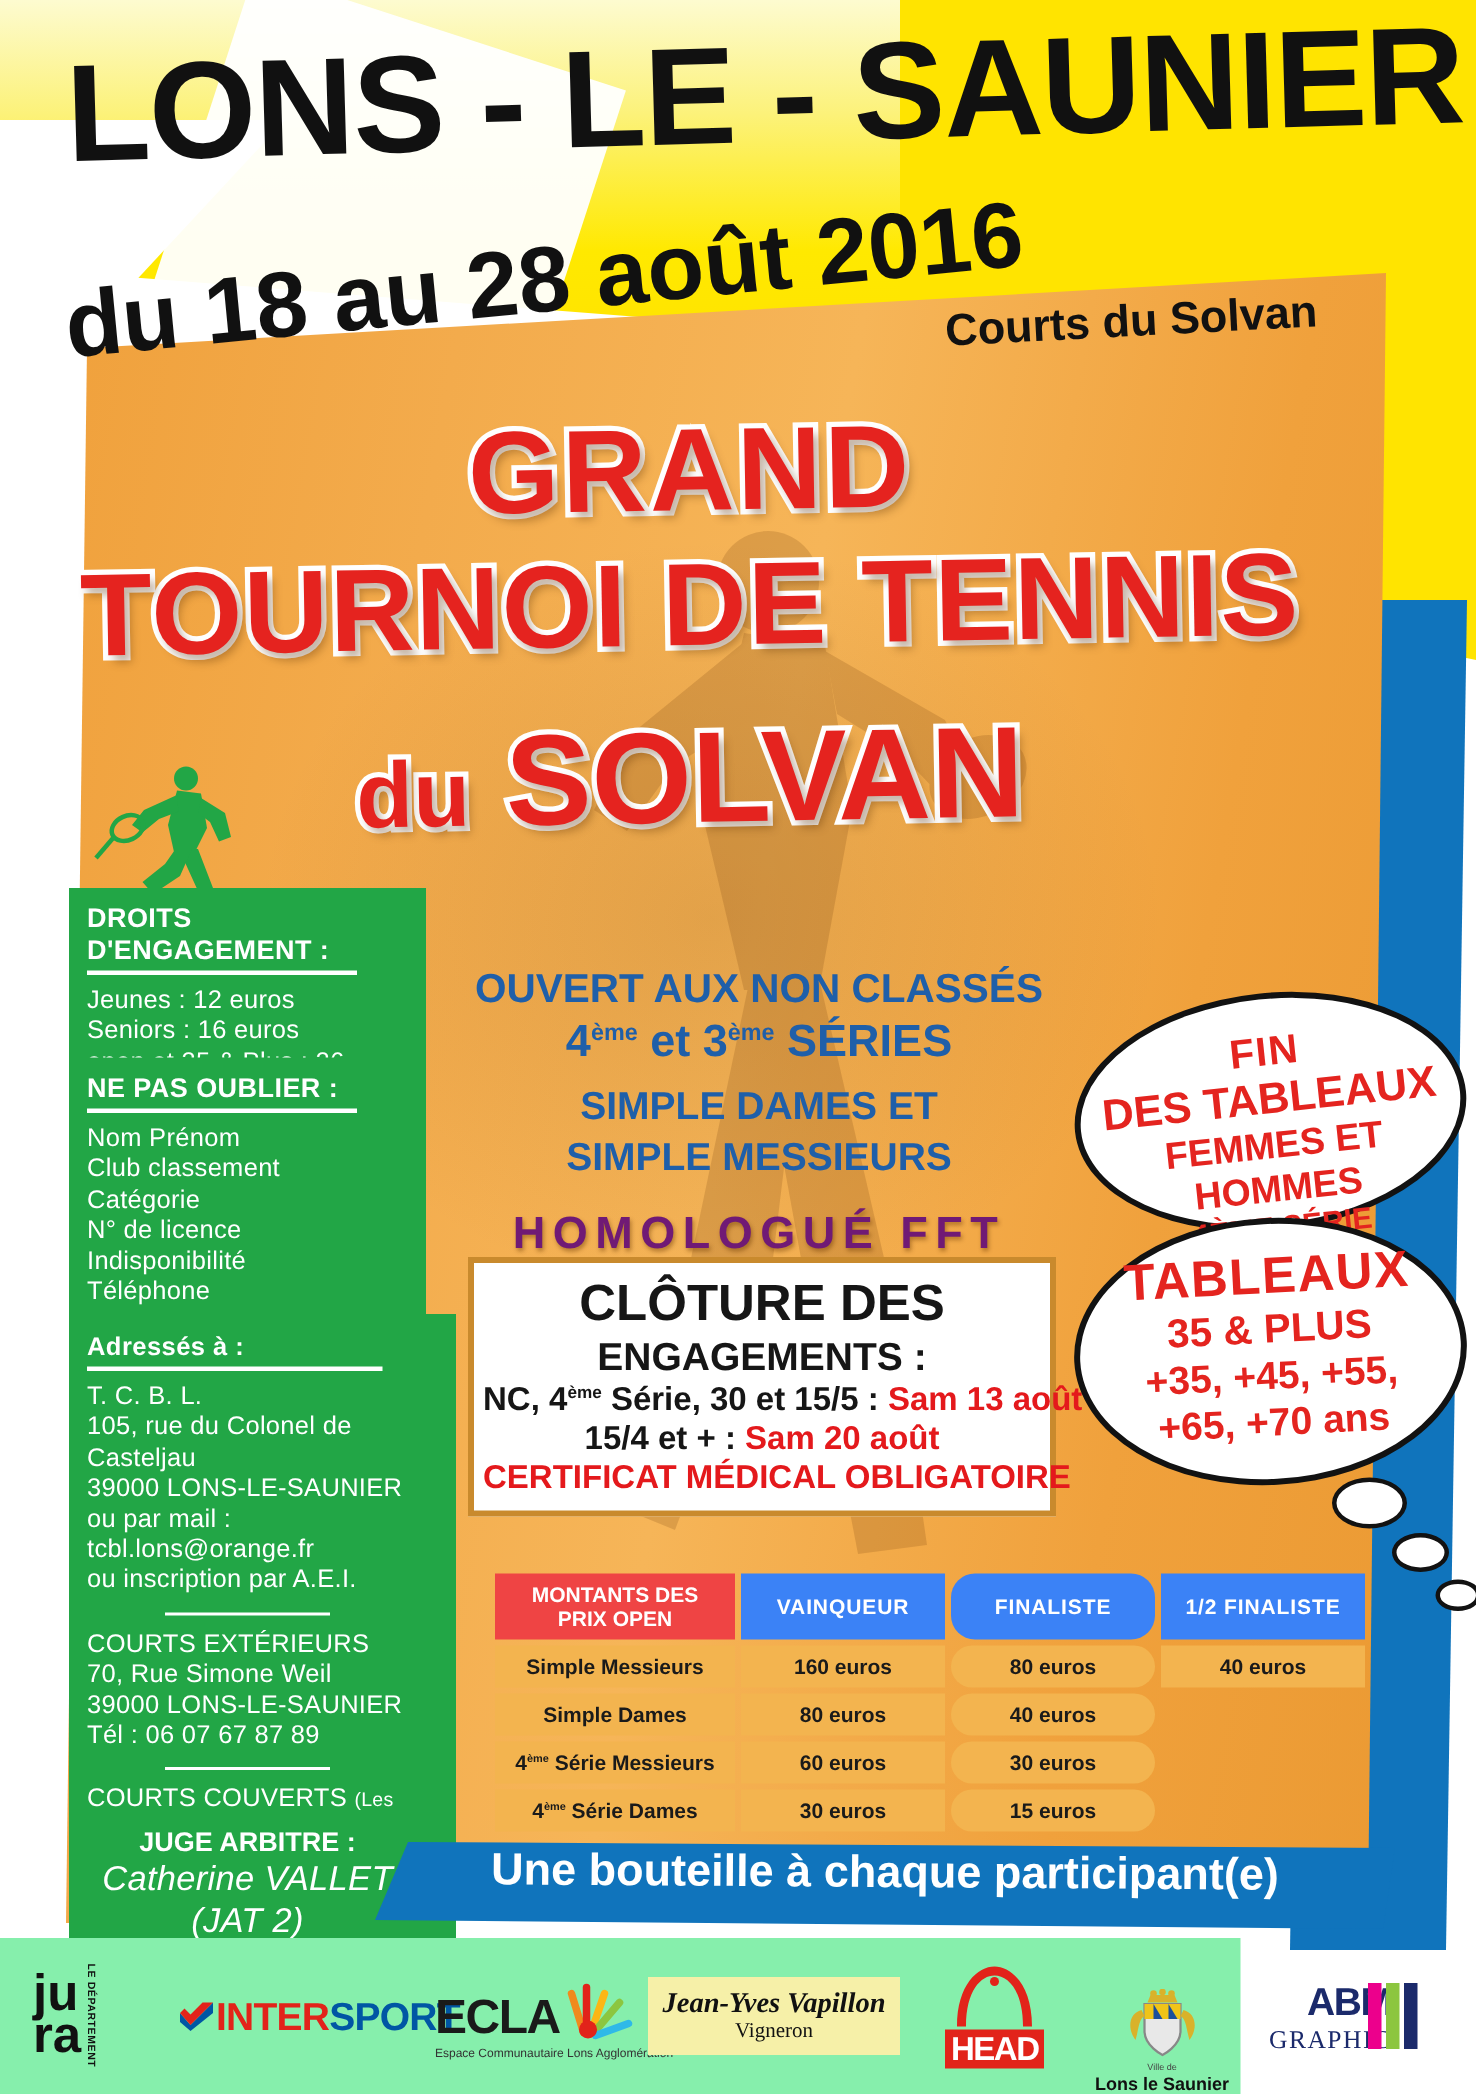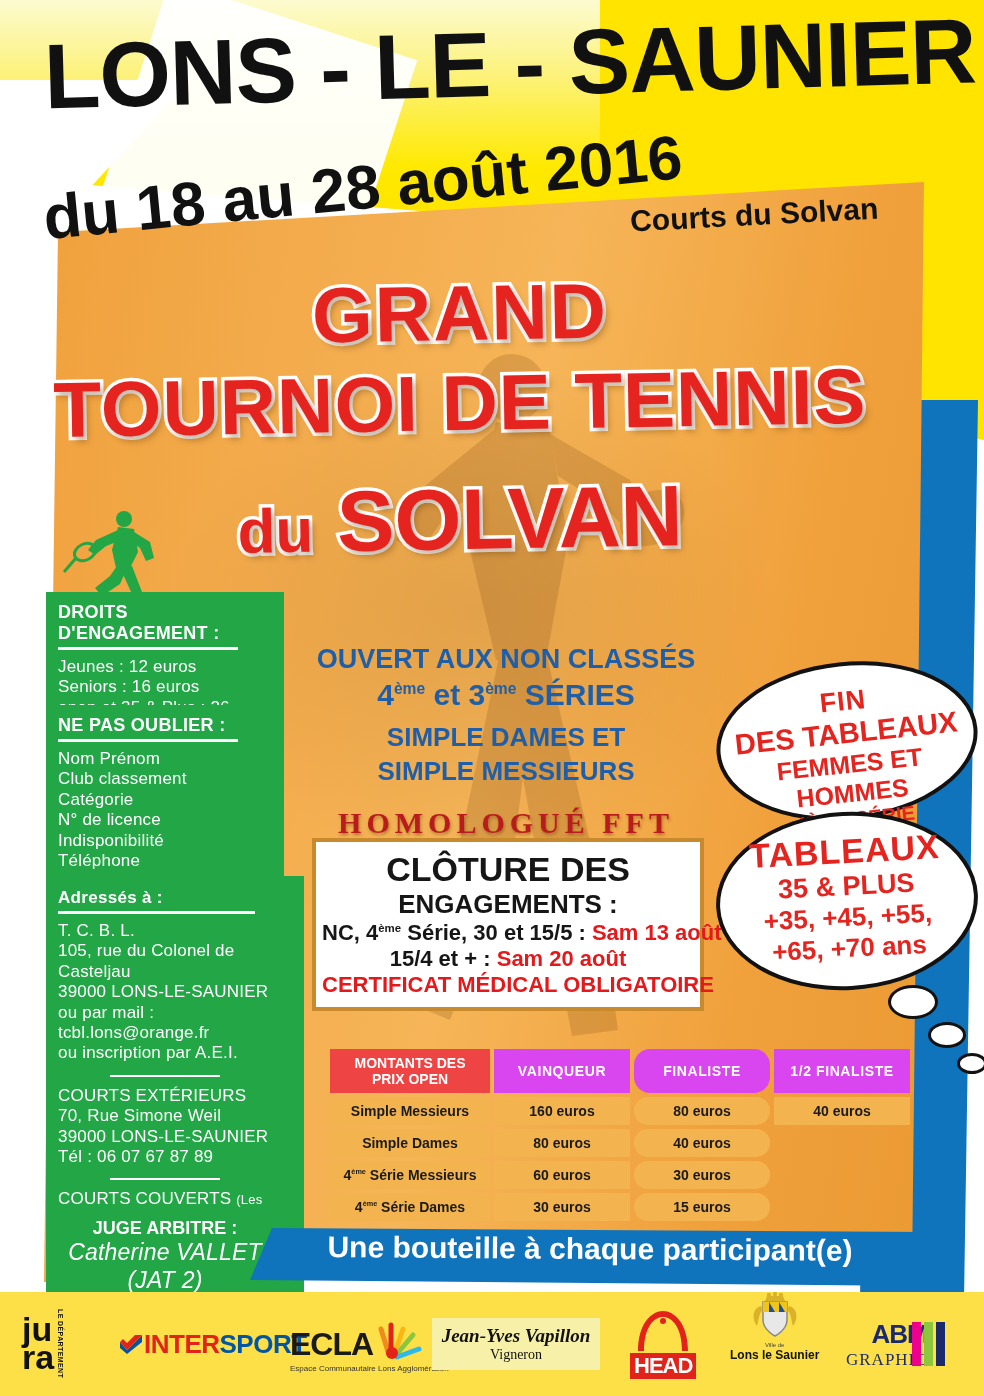--- a/index.html
+++ b/index.html
@@ -67,22 +67,22 @@
   .small-paren{font-size:13px;}
 
   
   .bluetxt{position:absolute;text-align:center;color:#1f5fa9;font-weight:bold;white-space:nowrap;}
   #bt1{left:296px;top:644px;width:420px;font-size:27px;}
   #bt2{left:296px;top:678px;width:420px;font-size:30px;}
   #bt3{left:296px;top:722px;width:420px;font-size:26px;}
   #bt4{left:296px;top:756px;width:420px;font-size:26px;}
   sup{font-size:.52em;vertical-align:super;}
 
-  .homolog{position:absolute;left:296px;top:806px;width:420px;text-align:center;color:#b91c1c;
-    font-family:Liberation Serif, serif;font-weight:bold;font-size:30px;letter-spacing:5px;
+  .homolog{position:absolute;left:296px;top:806px;width:420px;text-align:center;color:#701a75;
+    font-family:Liberation Sans, sans-serif;font-weight:bold;font-size:30px;letter-spacing:5px;
     text-shadow:1px 2px 3px rgba(100,50,0,.45);}
 
   
   .whitebox{position:absolute;left:312px;top:838px;width:392px;background:#ffffff;
     border:4px solid #c98a2d;box-sizing:border-box;padding:7px 6px 9px;text-align:center;}
   .whitebox .l{font-weight:bold;color:#161616;line-height:1.18;white-space:nowrap;}
   .whitebox .l1{font-size:34px;}
   .whitebox .l2{font-size:26px;}
   .whitebox .l3{font-size:22px;}
   .whitebox .l4{font-size:22px;}
@@ -104,51 +104,51 @@
   #b2 .r4{font-size:26px;}
   .tail{position:absolute;background:#ffffff;border:3px solid #121212;border-radius:50%;}
   #t1{left:888px;top:985px;width:44px;height:28px;}
   #t2{left:928px;top:1022px;width:32px;height:20px;}
   #t3{left:957px;top:1053px;width:24px;height:15px;}
 
   
   .ptable{position:absolute;left:326px;top:1045px;border-collapse:separate;border-spacing:4px;}
   .ptable td{font-size:14px;font-weight:bold;text-align:center;padding:6px 4px;color:#1a1a1a;
     background:#f3b44f;white-space:nowrap;}
-  .ptable td.hd{background:#d946ef;color:#ffffff;letter-spacing:.6px;margin-left:12px;}
+  .ptable td.hd{background:#3b82f6;color:#ffffff;letter-spacing:.6px;margin-left:12px;}
   .ptable td.hd0{background:#ef4444;color:#ffffff;line-height:1.15;}
   .ptable td.blank{background:transparent;}
   .ptable td.c0{width:152px;}
   .ptable td.c1{width:128px;}
   .ptable td.c2{width:128px;border-radius:16px;}
   .ptable td.c3{width:128px;}
 
   .banner-txt{position:absolute;left:250px;top:1232px;width:680px;text-align:center;color:#ffffff;
     font-weight:bold;font-size:30px;transform:rotate(.4deg);white-space:nowrap;}
 
   
-  .sponsors{position:absolute;left:0;top:1292px;width:984px;height:104px;background:#fde047;}
+  .sponsors{position:absolute;left:0;top:1292px;width:827px;height:104px;background:#86efac;}
   .sp{position:absolute;top:0;height:104px;display:flex;align-items:center;}
   .jura{left:22px;width:90px;font-weight:bold;font-size:34px;line-height:.82;color:#111;}
   .jura .dep{font-size:7px;letter-spacing:.4px;writing-mode:vertical-rl;margin-left:3px;
     font-weight:bold;}
   .intersport{left:118px;font-size:26px;font-weight:bold;letter-spacing:-.5px;}
   .intersport .i{color:#e2231a;}
   .intersport .s{color:#0056a4;}
   .ecla{left:290px;flex-direction:column;align-items:flex-start;justify-content:center;}
   .ecla .w{font-size:32px;font-weight:bold;color:#1a1a1a;letter-spacing:-1px;}
   .ecla .t{font-size:8px;color:#333;margin-top:1px;}
   .vapillon{left:432px;width:168px;height:52px;background:#f6f0a8;top:26px;
     flex-direction:column;align-items:center;justify-content:center;}
   .vapillon .n{font-family:"Liberation Serif",serif;font-style:italic;font-weight:bold;font-size:19px;color:#111;}
   .vapillon .v{font-family:"Liberation Serif",serif;font-size:14px;color:#111;}
   .head{left:630px;flex-direction:column;align-items:center;justify-content:center;}
   .head .w{font-size:22px;font-weight:bold;color:#e2231a;letter-spacing:-1px;background:#e2231a;
     color:#fff;padding:0 4px;}
-  .ville{left:730px;flex-direction:column;align-items:center;justify-content:flex-start;}
+  .ville{left:730px;flex-direction:column;align-items:center;justify-content:flex-end;}
   .ville .t1{font-size:6px;color:#444;}
   .ville .t2{font-size:12px;font-weight:bold;color:#111;}
   .abm{left:846px;flex-direction:column;align-items:flex-end;justify-content:center;}
   .abm .w1{font-size:26px;font-weight:bold;color:#1b2a6b;letter-spacing:-1px;}
   .abm .w2{font-family:"Liberation Serif",serif;font-size:17px;color:#1b2a6b;letter-spacing:1px;}
   .abmbars{position:absolute;left:912px;top:30px;display:flex;gap:3px;height:44px;}
   .abmbars i{display:block;width:9px;height:44px;}
 </style>
 </head>
 <body>

